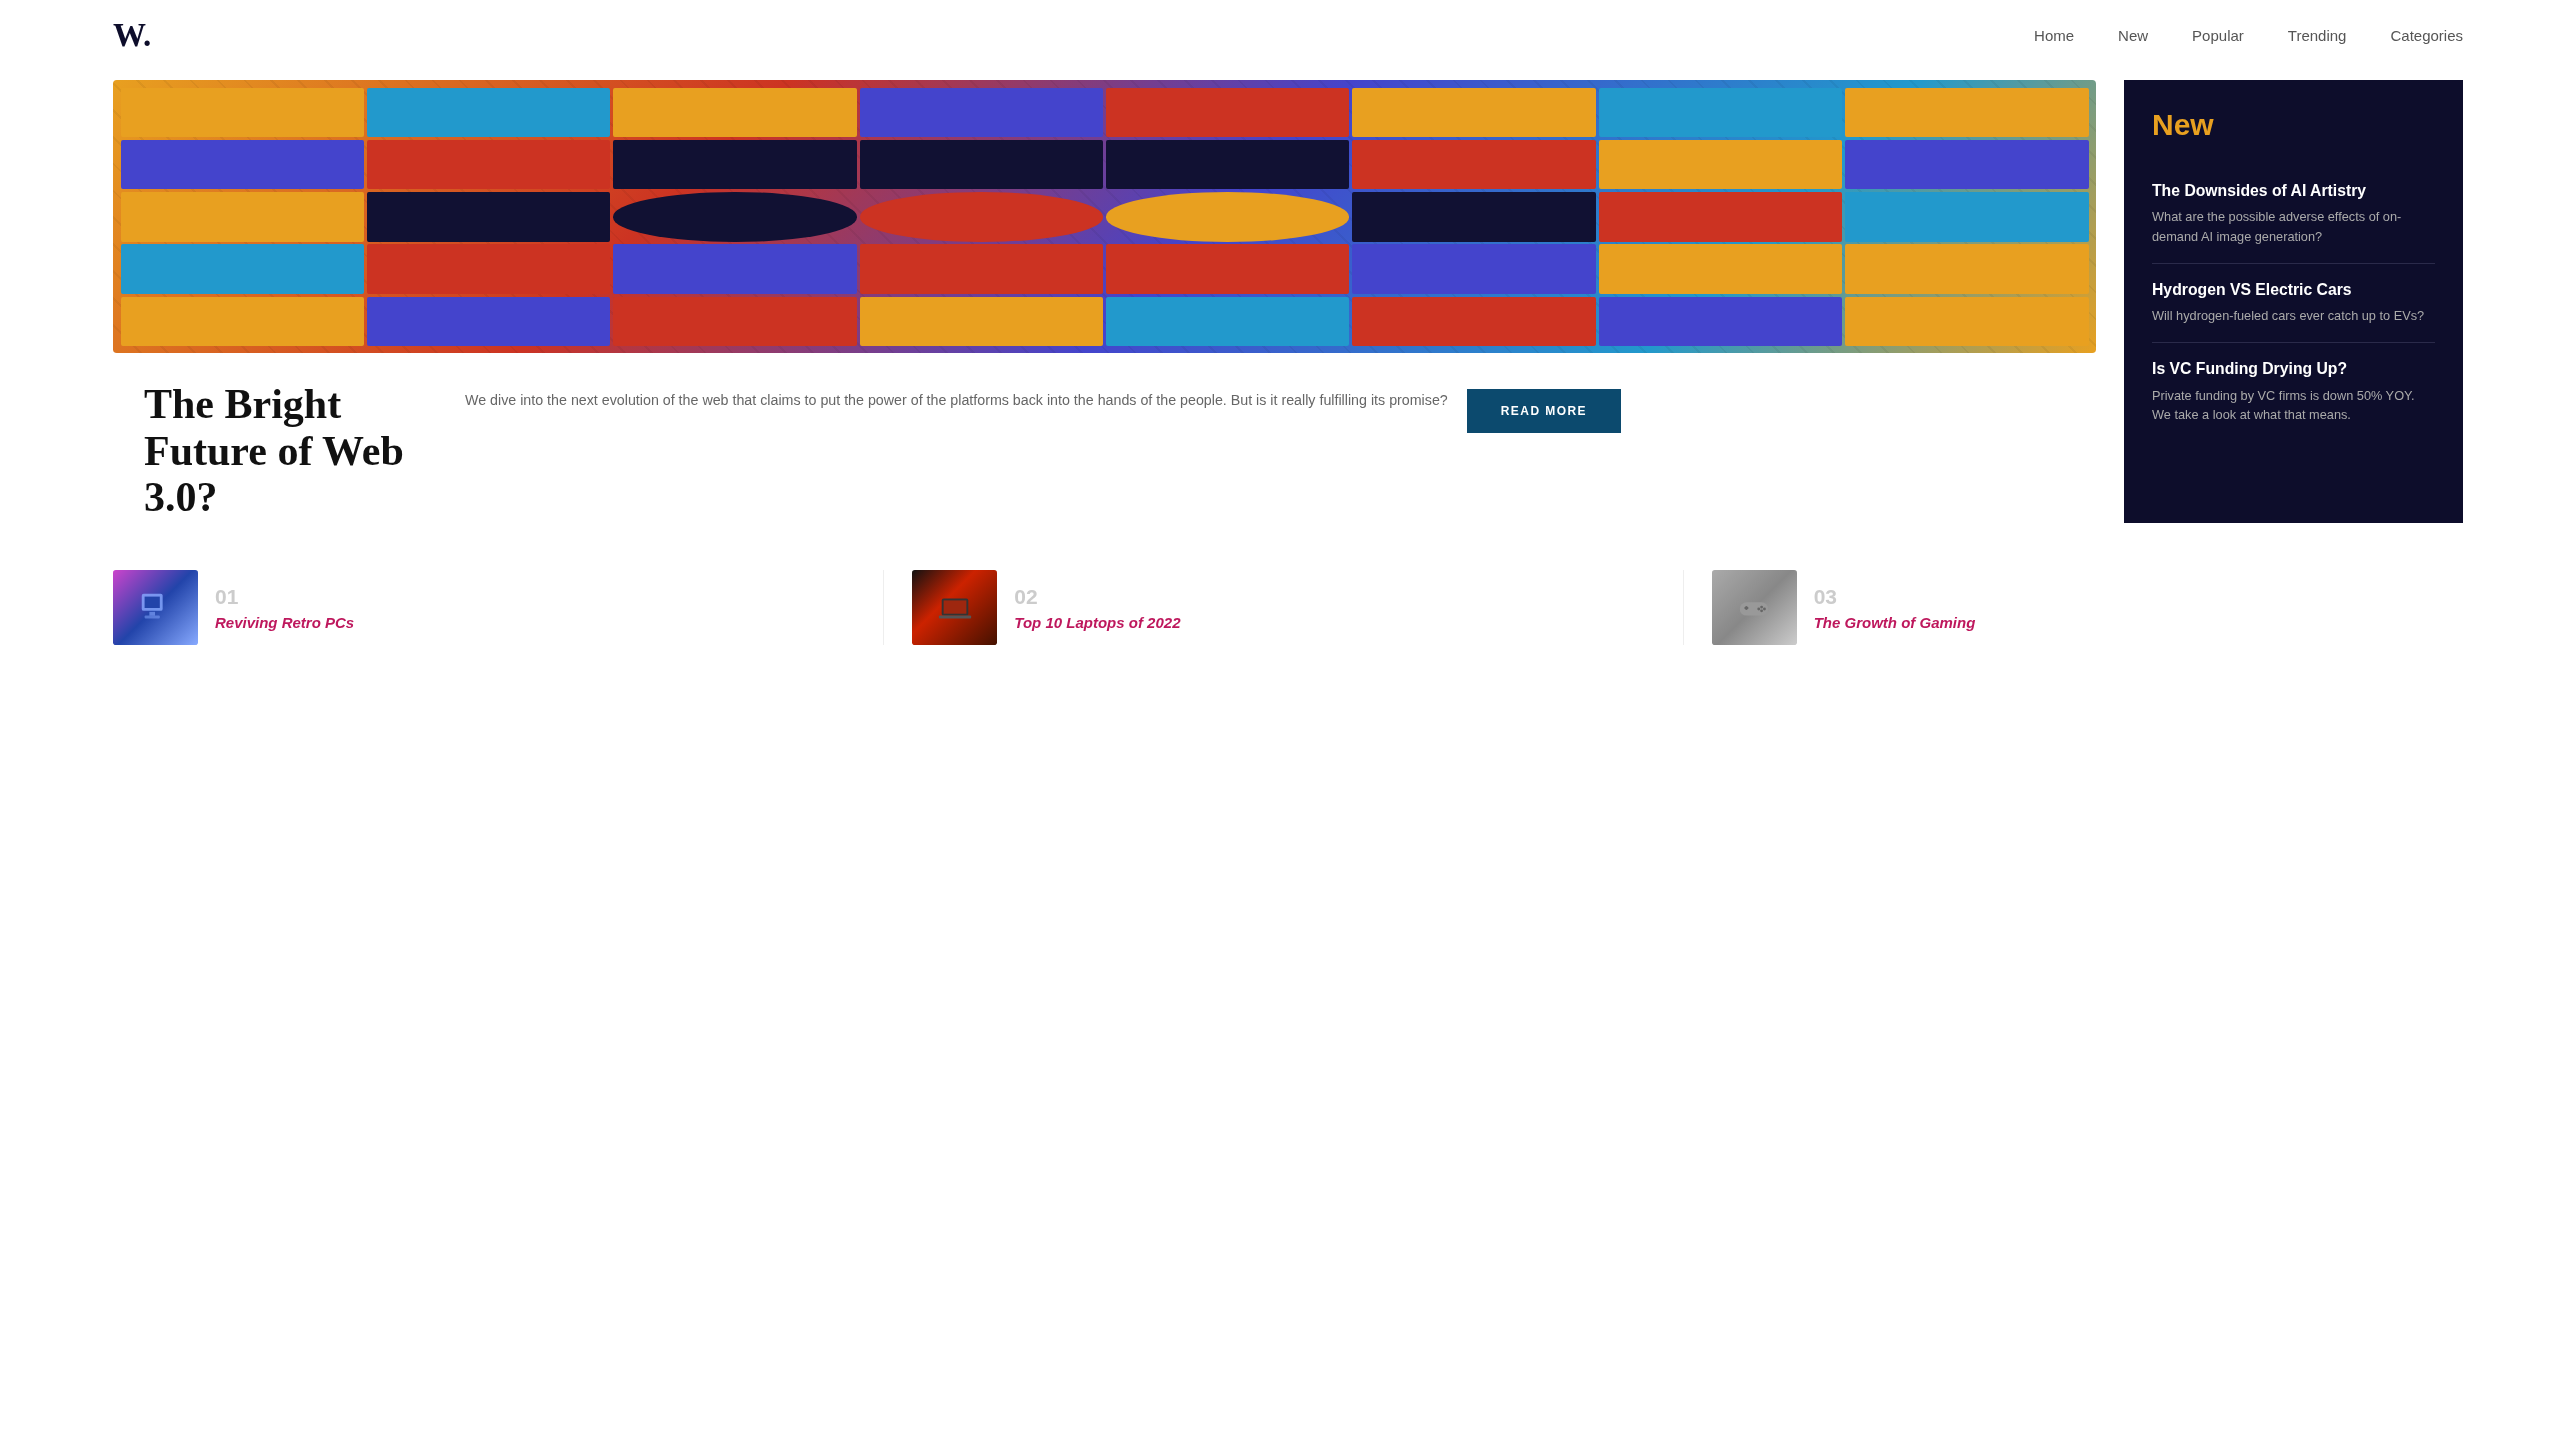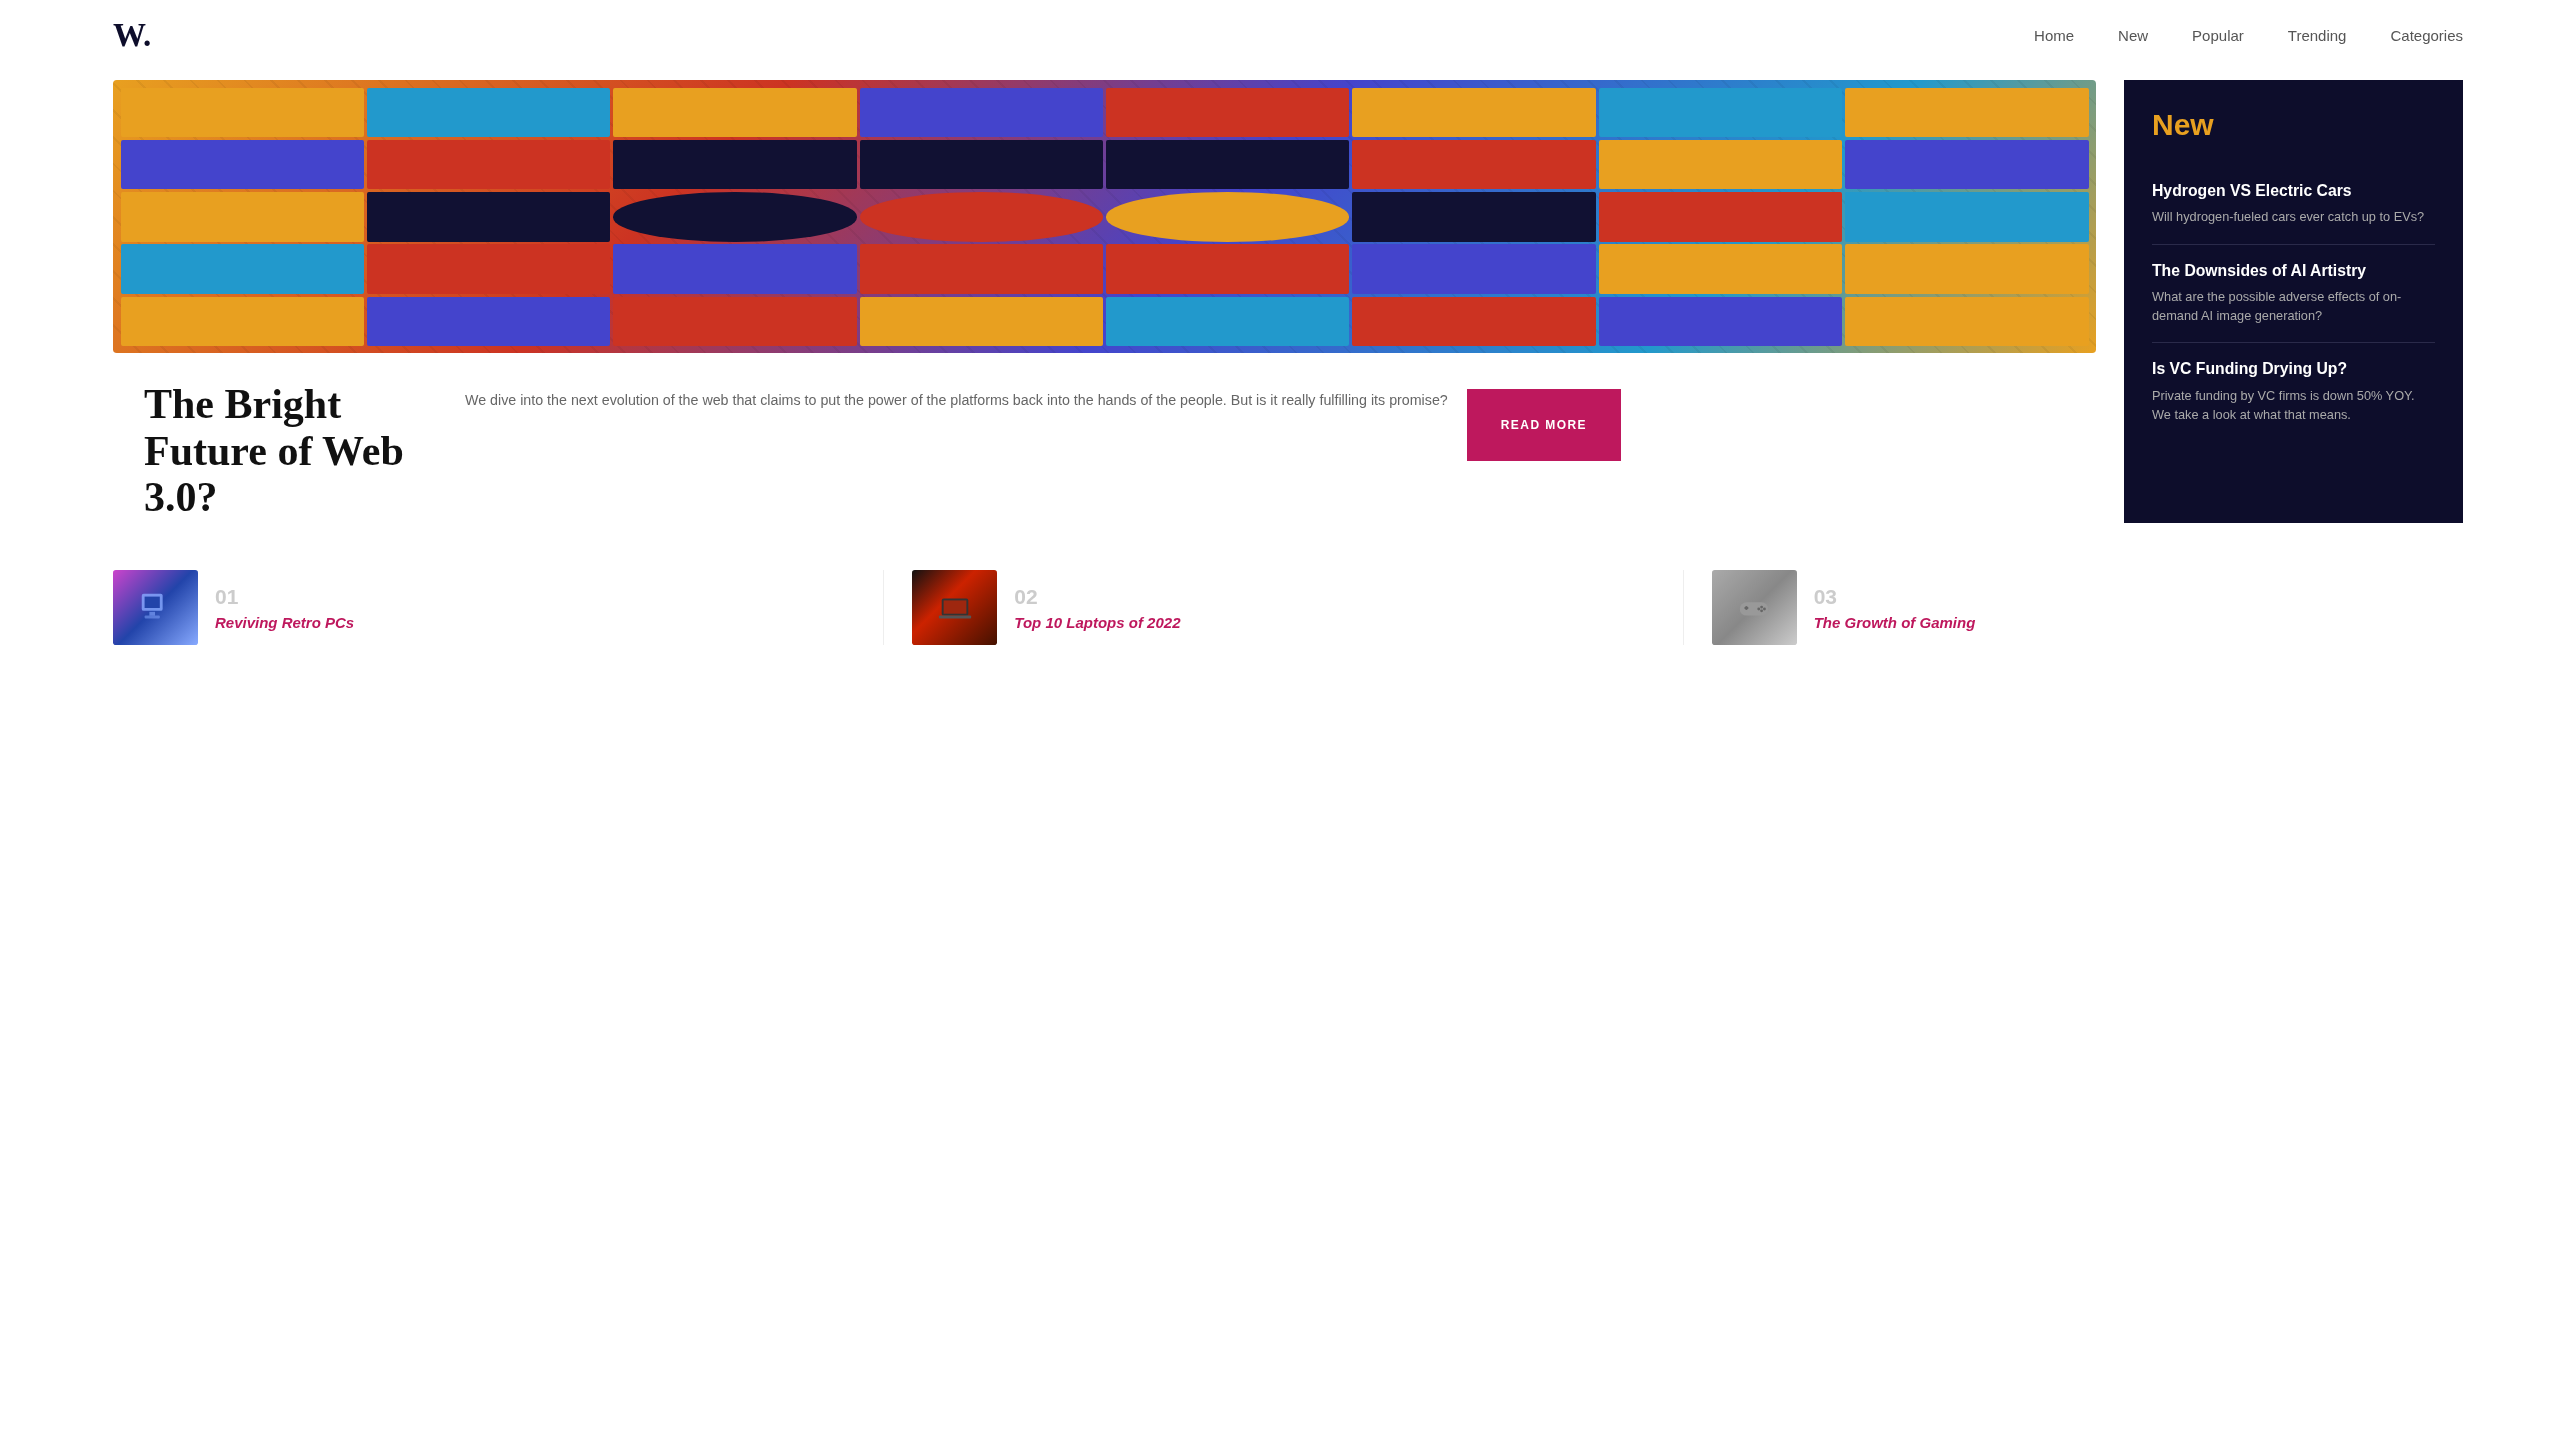--- a/index.html
+++ b/index.html
@@ -90,27 +90,27 @@
       padding-top: 7.5px;
     }
     .hero-description {
       font-family: sans-serif;
       font-size: 0.95rem;
       color: #666;
       line-height: 1.6;
     }
     .read-more-btn {
       display: inline-block;
-      background: #be185d;
+      background: #0c4a6e;
       color: #fff;
       letter-spacing: 0.12em;
       font-size: 0.8rem;
       font-family: sans-serif;
       font-weight: 600;
-      padding: 29px 34px;
+      padding: 15px 34px;
       border: none;
       cursor: pointer;
       text-transform: uppercase;
       width: fit-content;
     }
 
     
     .sidebar-new {
       width: 339px;
       flex-shrink: 0;
@@ -287,27 +287,27 @@
         <p class="hero-description">We dive into the next evolution of the web that claims to put the power of the platforms back into the hands of the people. But is it really fulfilling its promise?</p>
         <button class="read-more-btn">READ MORE</button>
       </div>
     </div>
   </div>
 
   <aside class="sidebar-new">
     <div class="sidebar-new-title">New</div>
 
     <div class="sidebar-article">
+      <div class="sidebar-article-title">The Downsides of AI Artistry</div>
+      <div class="sidebar-article-desc">What are the possible adverse effects of on-demand AI image generation?</div>
+    </div>
+
+    <div class="sidebar-article">
       <div class="sidebar-article-title">Hydrogen VS Electric Cars</div>
       <div class="sidebar-article-desc">Will hydrogen-fueled cars ever catch up to EVs?</div>
-    </div>
-
-    <div class="sidebar-article">
-      <div class="sidebar-article-title">The Downsides of AI Artistry</div>
-      <div class="sidebar-article-desc">What are the possible adverse effects of on-demand AI image generation?</div>
     </div>
 
     <div class="sidebar-article">
       <div class="sidebar-article-title">Is VC Funding Drying Up?</div>
       <div class="sidebar-article-desc">Private funding by VC firms is down 50% YOY. We take a look at what that means.</div>
     </div>
   </aside>
 </section>
 
 <section class="bottom-section">

